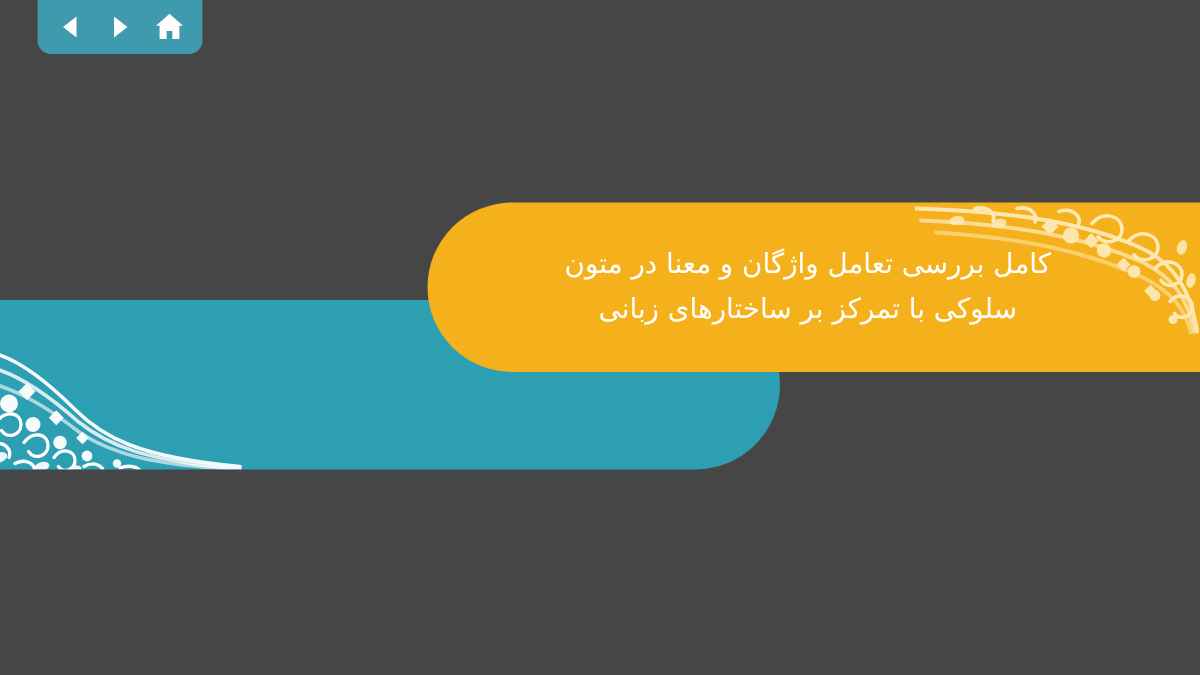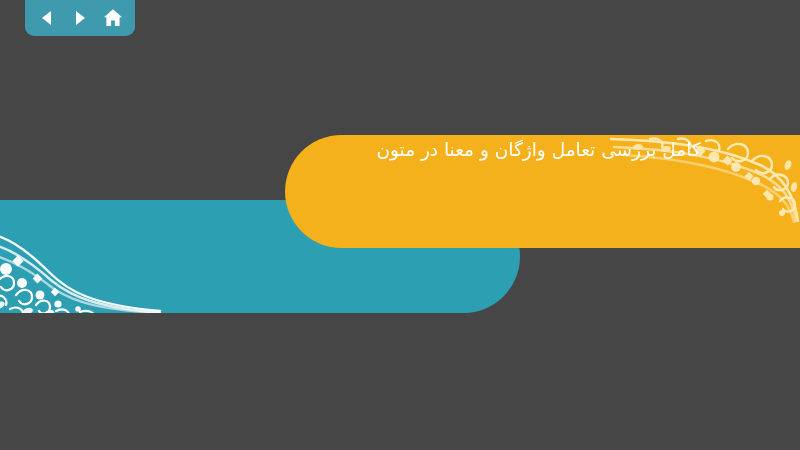--- a/index.html
+++ b/index.html
@@ -90,21 +90,21 @@
   #title-block {
     position: absolute;
     left: 285px;
     top: 135px;
     width: 515px;
     height: 113px;
     z-index: 30;
     display: flex;
     flex-direction: column;
     align-items: center;
-    justify-content: space-between;
+    justify-content: center;
     direction: rtl;
     box-sizing: border-box;
     padding-right: 18px;
     padding-left: 10px;
     pointer-events: none;
   }
   .title-line {
     color: #FFFFFF;
     font-family: "DejaVu Sans", sans-serif;
     font-size: 18.5px;
@@ -185,20 +185,21 @@
         <ellipse cx="178" cy="30" rx="3.2" ry="5" transform="rotate(20 178 30)"></ellipse>
         <ellipse cx="184" cy="52" rx="3" ry="5" transform="rotate(12 184 52)"></ellipse>
         <ellipse cx="56" cy="14" rx="5" ry="3" transform="rotate(-12 56 14)"></ellipse>
         <ellipse cx="28" cy="12" rx="5" ry="3" transform="rotate(-8 28 12)"></ellipse>
       </g>
     </svg>
   </div>
 
   <div id="title-block">
     <div class="title-line">کامل بررسی تعامل واژگان و معنا در متون</div>
+    <div class="title-line">سلوکی با تمرکز بر ساختارهای زبانی</div>
   </div>
 
   <div id="nav-bar">
     <div class="nav-btn" title="previous">
       <svg width="20" height="20" viewBox="0 0 20 20" aria-hidden="true">
         <path d="M14 3 L5 10 L14 17 Z" fill="#FFFFFF"></path>
       </svg>
     </div>
     <div class="nav-btn" title="next">
       <svg width="20" height="20" viewBox="0 0 20 20" aria-hidden="true">

